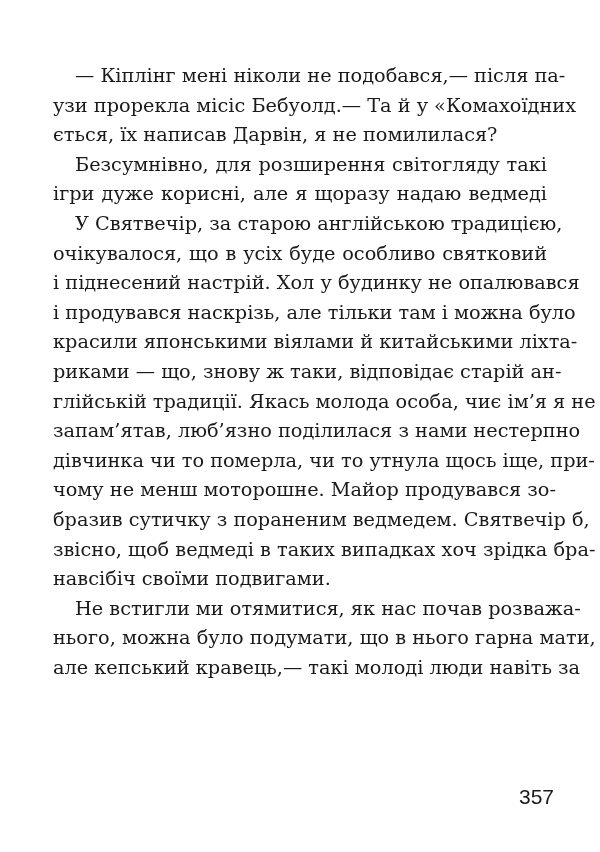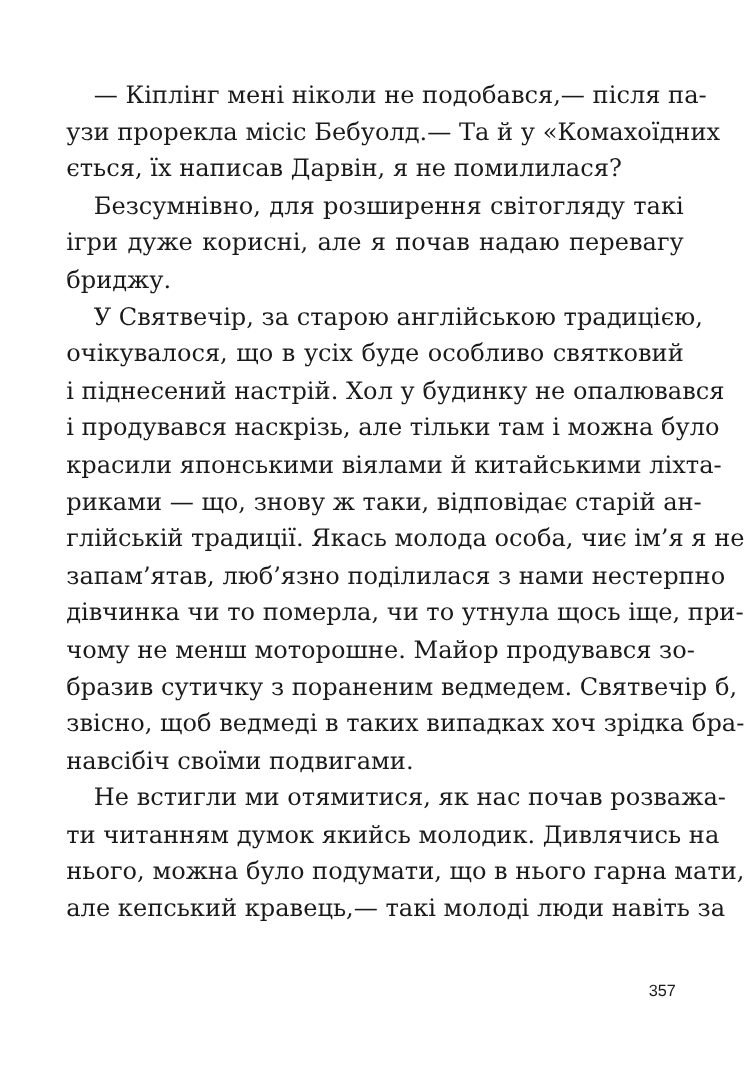--- a/index.html
+++ b/index.html
@@ -7,54 +7,52 @@
   .page {
     position: absolute; left: 53px; top: 61px; width: 494px;
     font-family: "DejaVu Serif", "Liberation Serif", serif;
     font-size: 19.3px; line-height: 29.6px; color: #1a1a1a;
   }
   .line { display: block; white-space: nowrap; text-align: justify; text-align-last: justify; height: 29.6px; }
   .line.last { text-align-last: left; }
   .line.indent { padding-left: 22px; }
   .page-number {
     position: absolute; left: 519px; top: 785px;
-    font-family: "Liberation Sans", sans-serif; font-size: 13px; color: #1a1a1a;
+    font-family: "Liberation Sans", sans-serif; font-size: 21px; color: #1a1a1a;
   }
 </style>
 </head>
 <body>
 
 <div class="page">
   <div>
     <span class="line indent">— Кіплінг мені ніколи не подобався,— після па-</span>
     <span class="line">узи прорекла місіс Бебуолд.— Та й у «Комахоїдних</span>
     <span class="line last">ється, їх написав Дарвін, я не помилилася?</span>
   </div>
   <div>
     <span class="line indent">Безсумнівно, для розширення світогляду такі</span>
-    <span class="line">ігри дуже корисні, але я почав надаю перевагу</span>
-    <span class="line last">бриджу.</span>
+    <span class="line">ігри дуже корисні, але я щоразу надаю ведмеді</span>
   </div>
   <div>
     <span class="line indent">У Святвечір, за старою англійською традицією,</span>
     <span class="line">очікувалося, що в усіх буде особливо святковий</span>
     <span class="line">і піднесений настрій. Хол у будинку не опалювався</span>
     <span class="line">і продувався наскрізь, але тільки там і можна було</span>
     <span class="line">красили японськими віялами й китайськими ліхта-</span>
     <span class="line">риками — що, знову ж таки, відповідає старій ан-</span>
     <span class="line">глійській традиції. Якась молода особа, чиє ім’я я не</span>
     <span class="line">запам’ятав, люб’язно поділилася з нами нестерпно</span>
     <span class="line">дівчинка чи то померла, чи то утнула щось іще, при-</span>
     <span class="line">чому не менш моторошне. Майор продувався зо-</span>
     <span class="line">бразив сутичку з пораненим ведмедем. Святвечір б,</span>
     <span class="line">звісно, щоб ведмеді в таких випадках хоч зрідка бра-</span>
     <span class="line last">навсібіч своїми подвигами.</span>
   </div>
   <div>
     <span class="line indent">Не встигли ми отямитися, як нас почав розважа-</span>
-    <span class="line">ти читанням думок якийсь молодик. Дивлячись на</span>
     <span class="line">нього, можна було подумати, що в нього гарна мати,</span>
     <span class="line">але кепський кравець,— такі молоді люди навіть за</span>
 
   </div>
 </div>
 
 <div class="page-number">357</div>
 
 </body></html>

